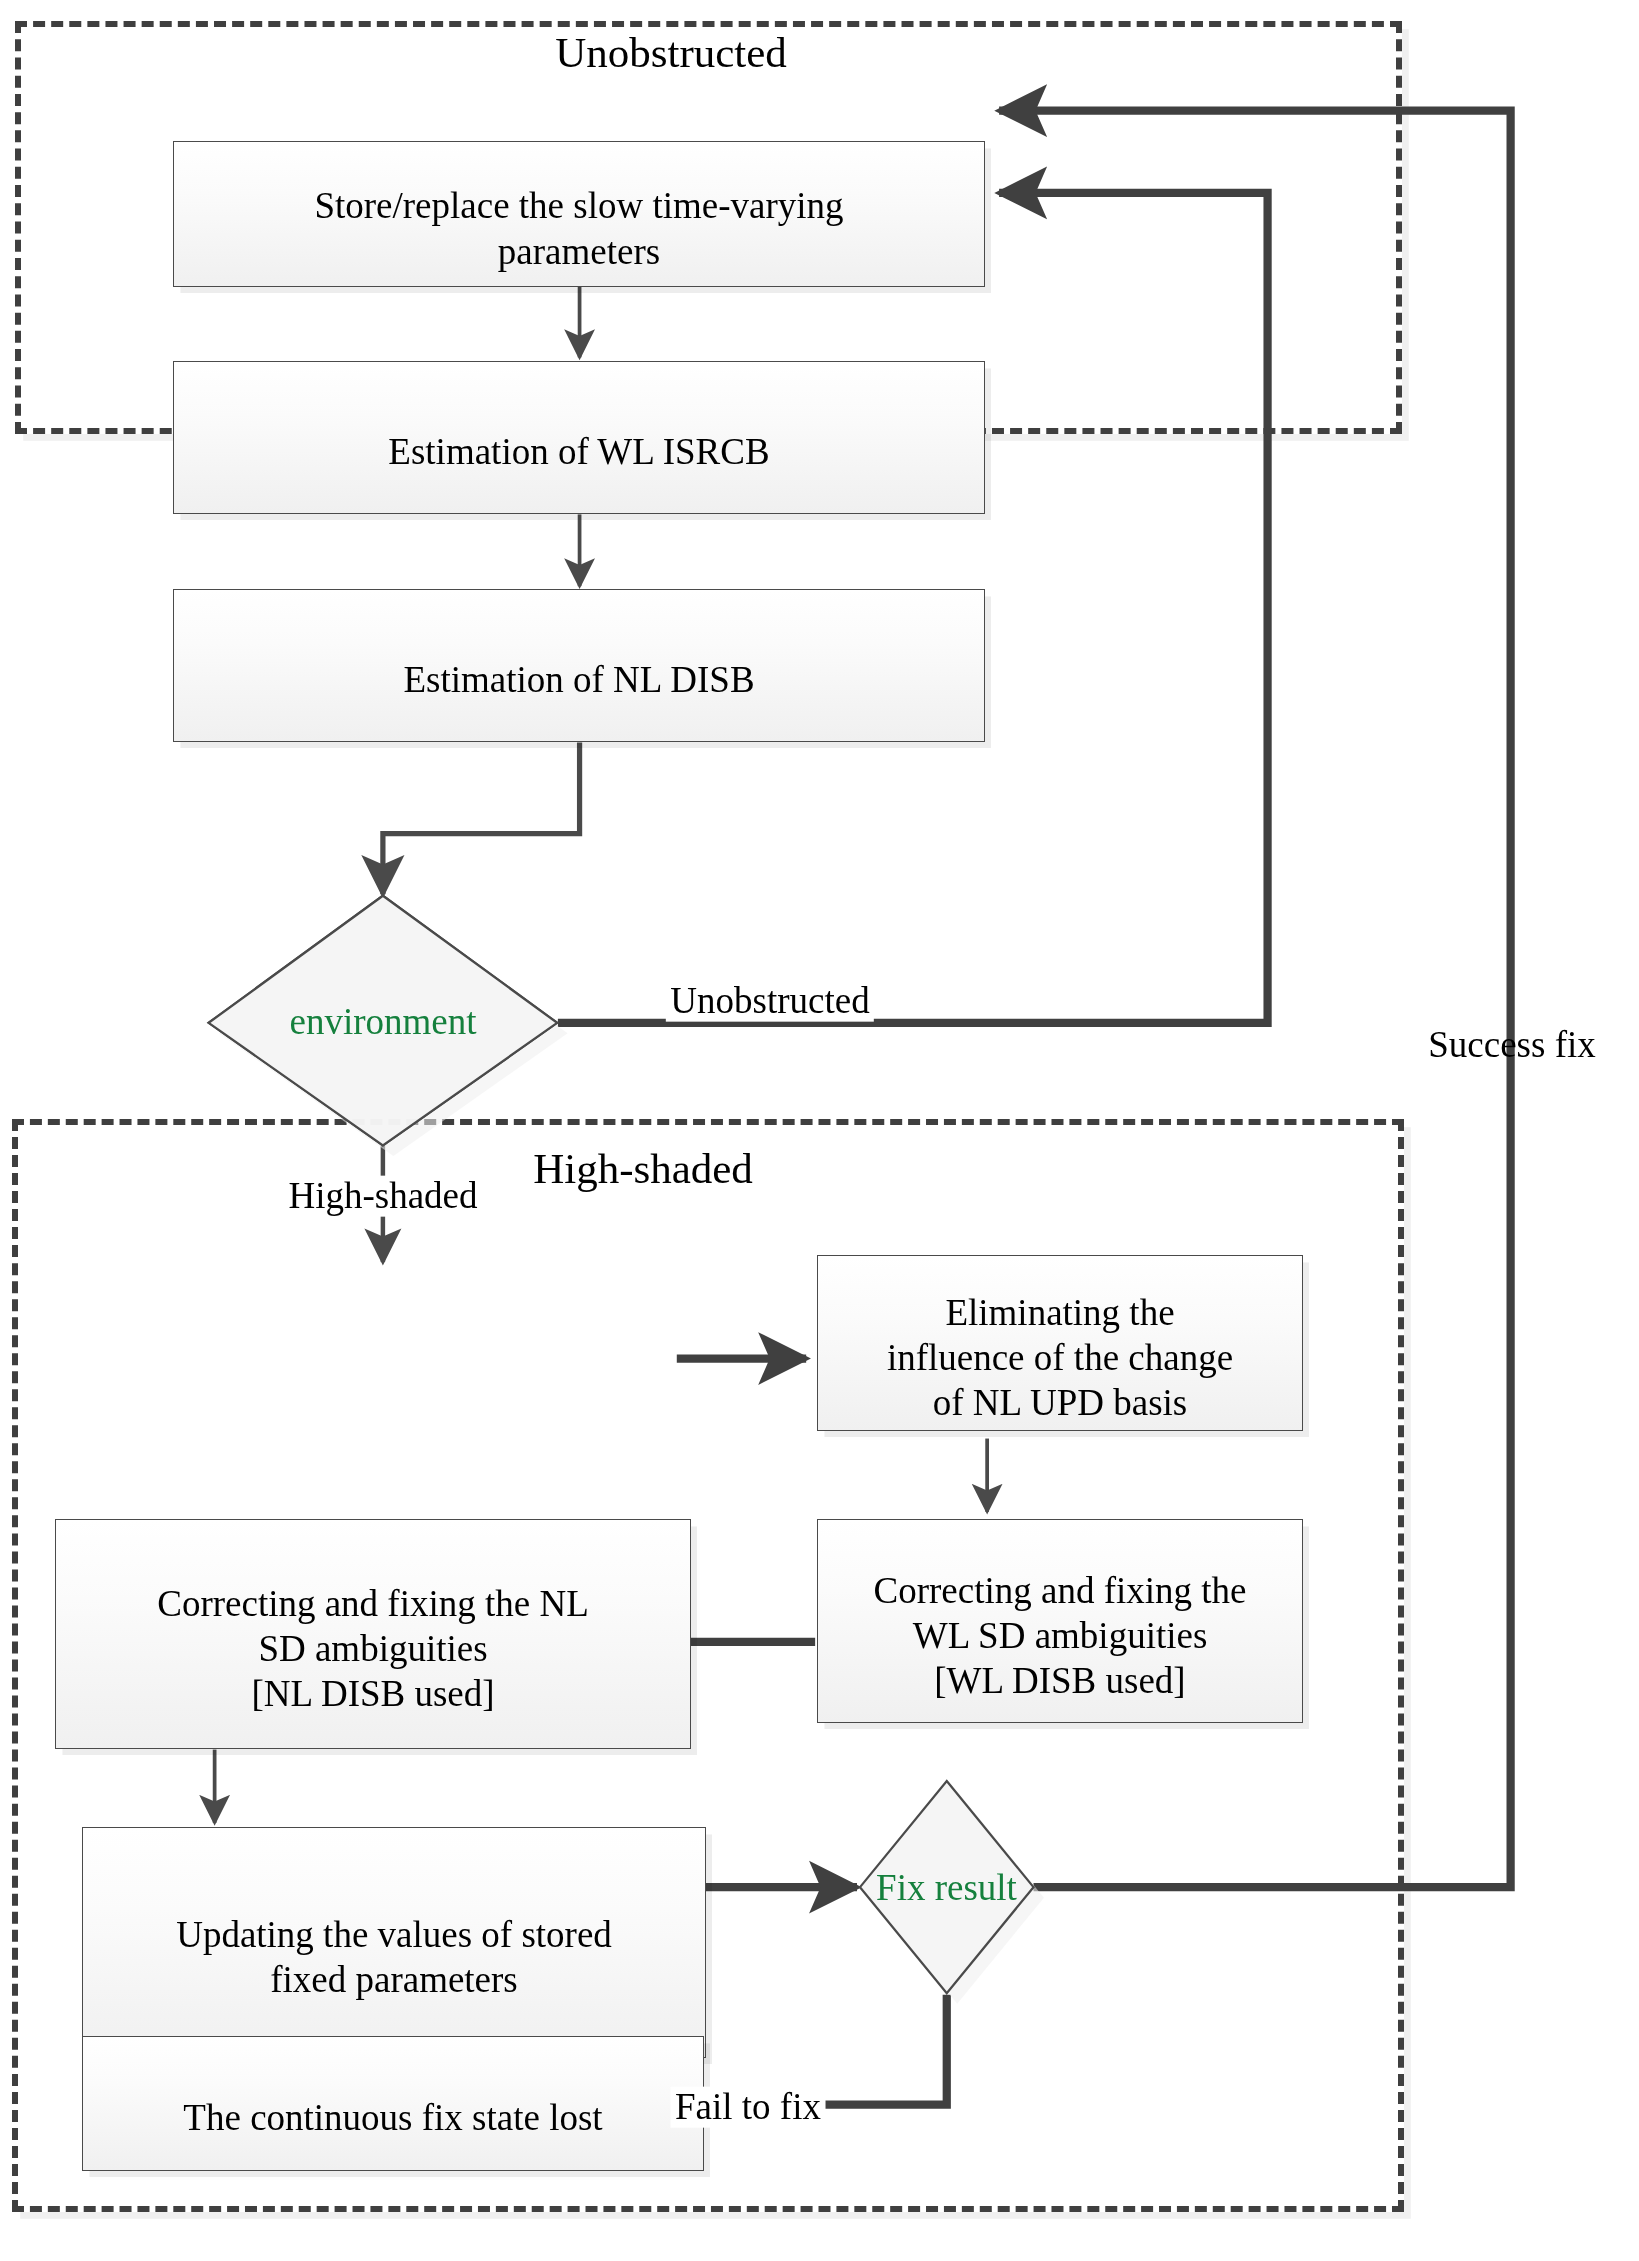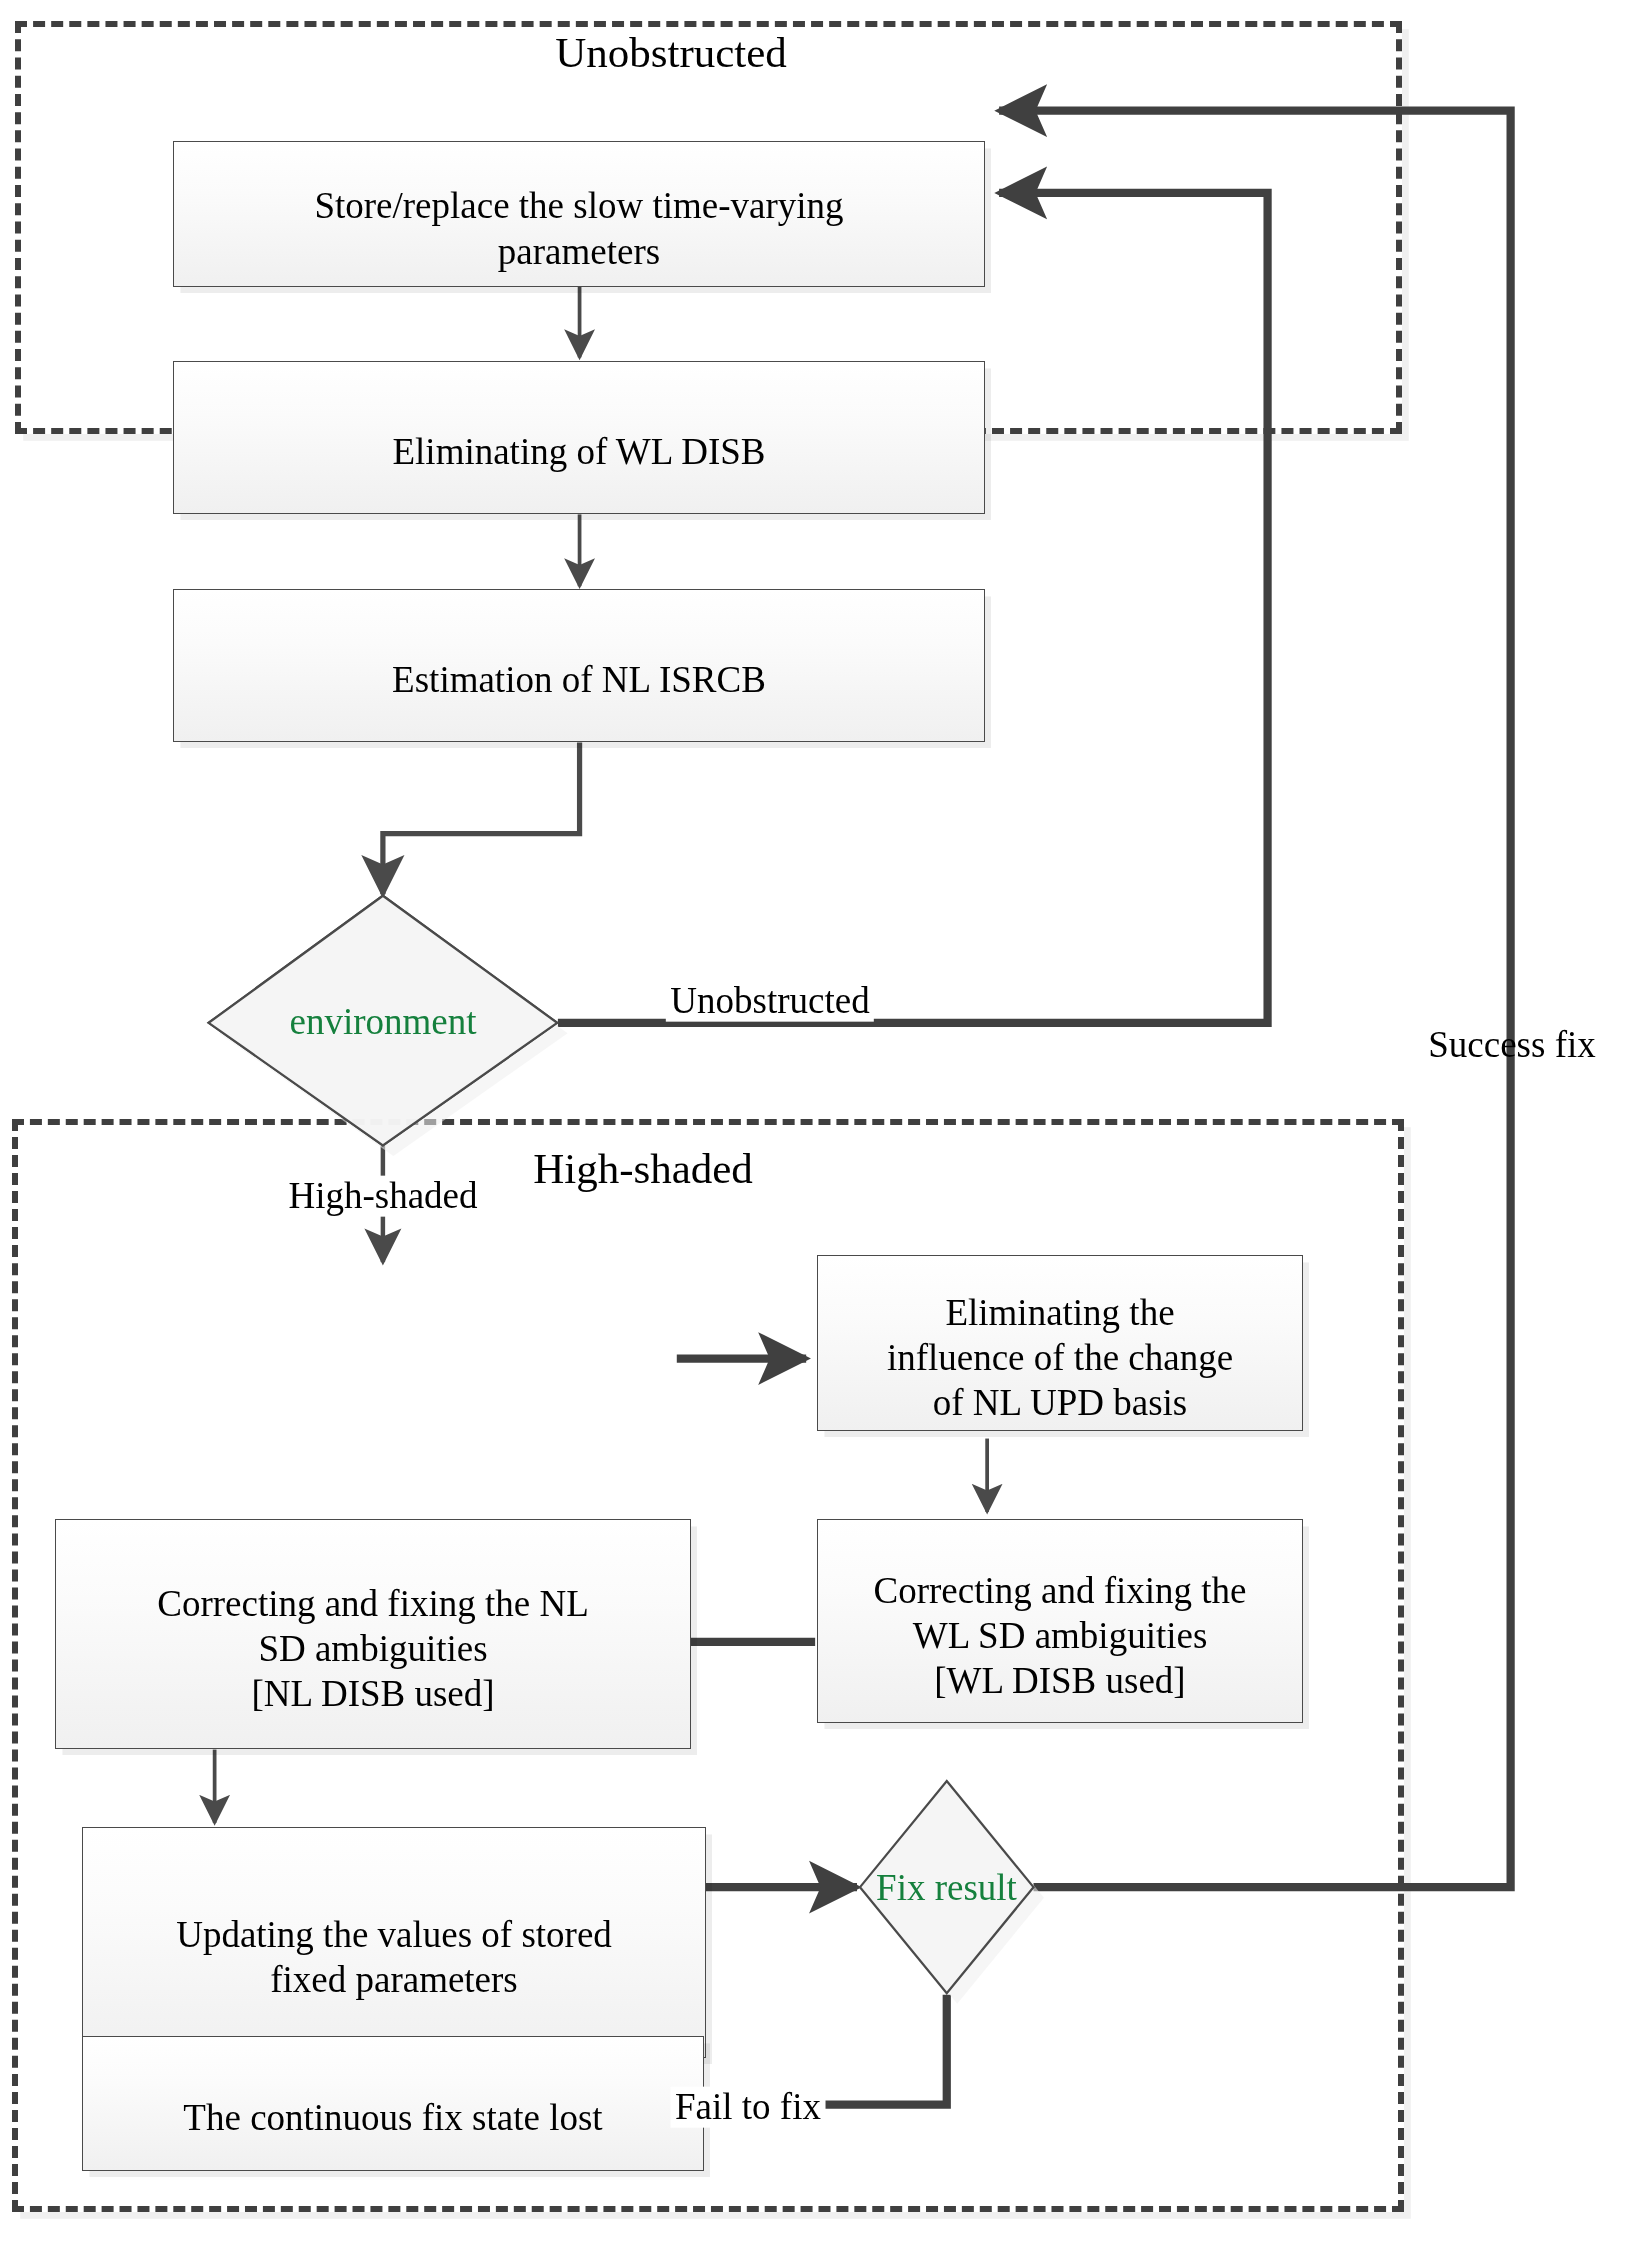--- a/index.html
+++ b/index.html
@@ -163,25 +163,25 @@
   <div class="group-title" style="left:372px; top:28px; width:598px;">Unobstructed</div>
 
   <div class="group-title" style="left:344px; top:1144px; width:598px;">High-shaded</div>
 
   <div class="node" style="left:173px; top:141px; width:812px; height:146px;">
     <span class="node-text">Store/replace the slow time-varying
 parameters</span>
   </div>
 
   <div class="node" style="left:173px; top:361px; width:812px; height:153px;">
-    <span class="node-text">Eliminating of WL DISB</span>
+    <span class="node-text">Estimation of WL ISRCB</span>
   </div>
 
   <div class="node" style="left:173px; top:589px; width:812px; height:153px;">
-    <span class="node-text">Estimation of NL ISRCB</span>
+    <span class="node-text">Estimation of NL DISB</span>
   </div>
 
 
   <div class="node" style="left:817px; top:1255px; width:486px; height:176px;">
     <span class="node-text">Eliminating the
 influence of the change
 of NL UPD basis</span>
   </div>
 
   <div class="node" style="left:55px; top:1519px; width:636px; height:230px;">

